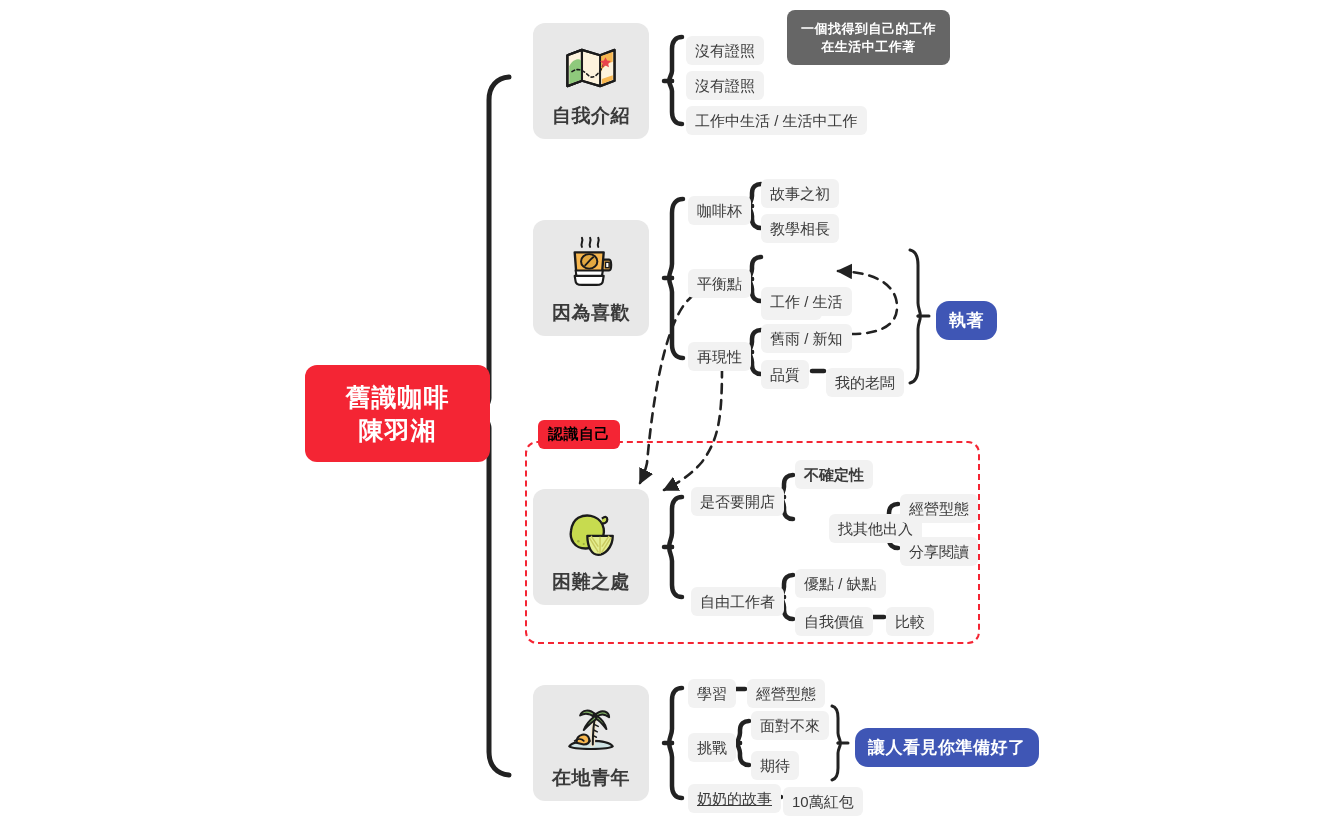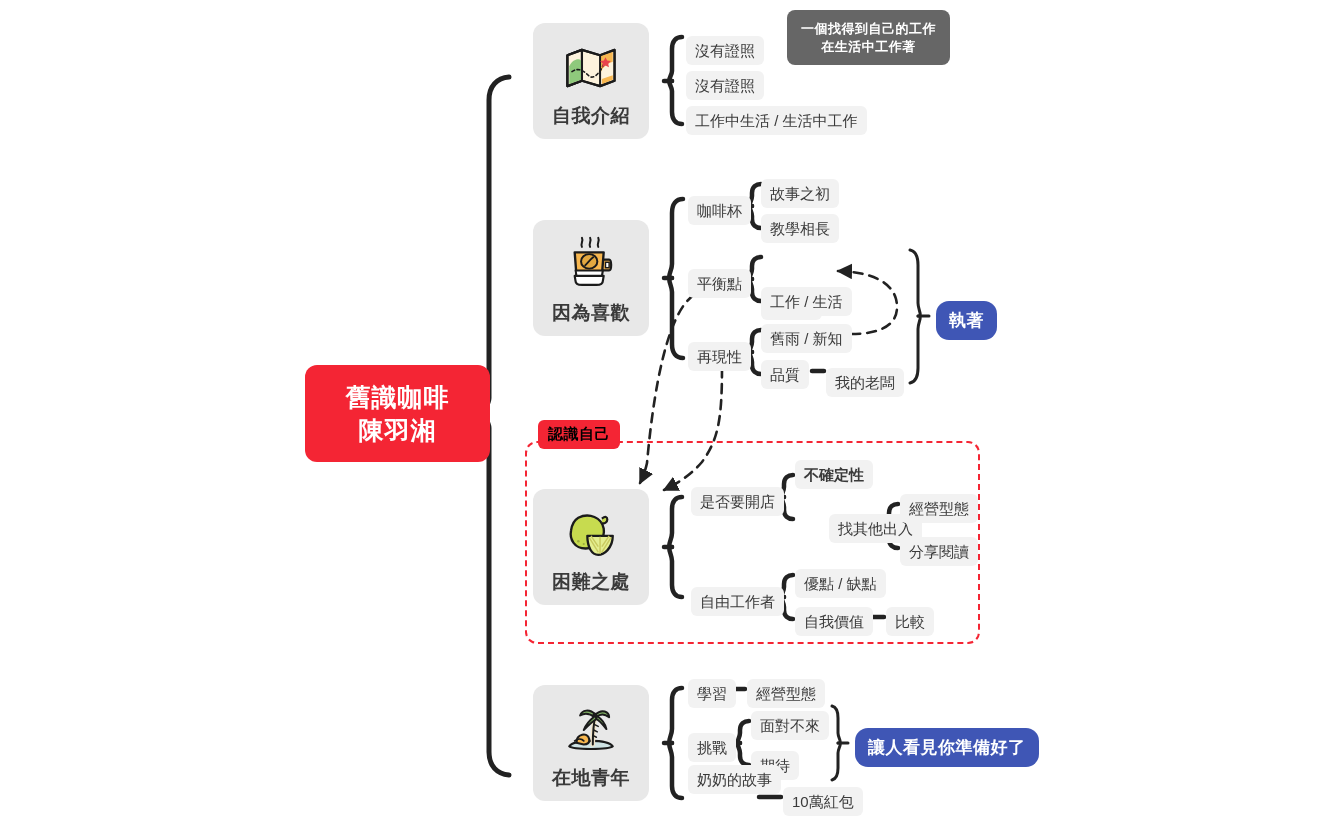--- a/index.html
+++ b/index.html
@@ -333,18 +333,18 @@
       <path d="M16 46 C 16 36, 28 34, 30 42 C 31 46, 28 48, 24 48 Z" fill="#f7b750" stroke="#1b1b1b" stroke-width="2.4" stroke-linejoin="round"></path>
       <path d="M14 44 C 18 41, 22 42, 24 44" fill="none" stroke="#1b1b1b" stroke-width="2" stroke-linecap="round"></path>
     </svg>
     <span class="branch-title">在地青年</span>
   </div>
   <div class="abs pill" style="left:688px; top:679px;">學習</div>
   <div class="abs pill" style="left:747px; top:679px;">經營型態</div>
   <div class="abs pill" style="left:688px; top:733px;">挑戰</div>
   <div class="abs pill" style="left:751px; top:711px;">面對不來</div>
   <div class="abs pill" style="left:751px; top:751px;">期待</div>
-  <div class="abs pill" style="left:688px; top:765px;">奶奶的故事</div>
+  <div class="abs pill" style="left:688px; top:784px;text-decoration:underline;">奶奶的故事</div>
   <div class="abs pill" style="left:783px; top:787px;">10萬紅包</div>
 
   <div class="abs badge-blue" style="left:855px; top:728px;">讓人看見你準備好了</div>
 
 </div>
 
 </body></html>

